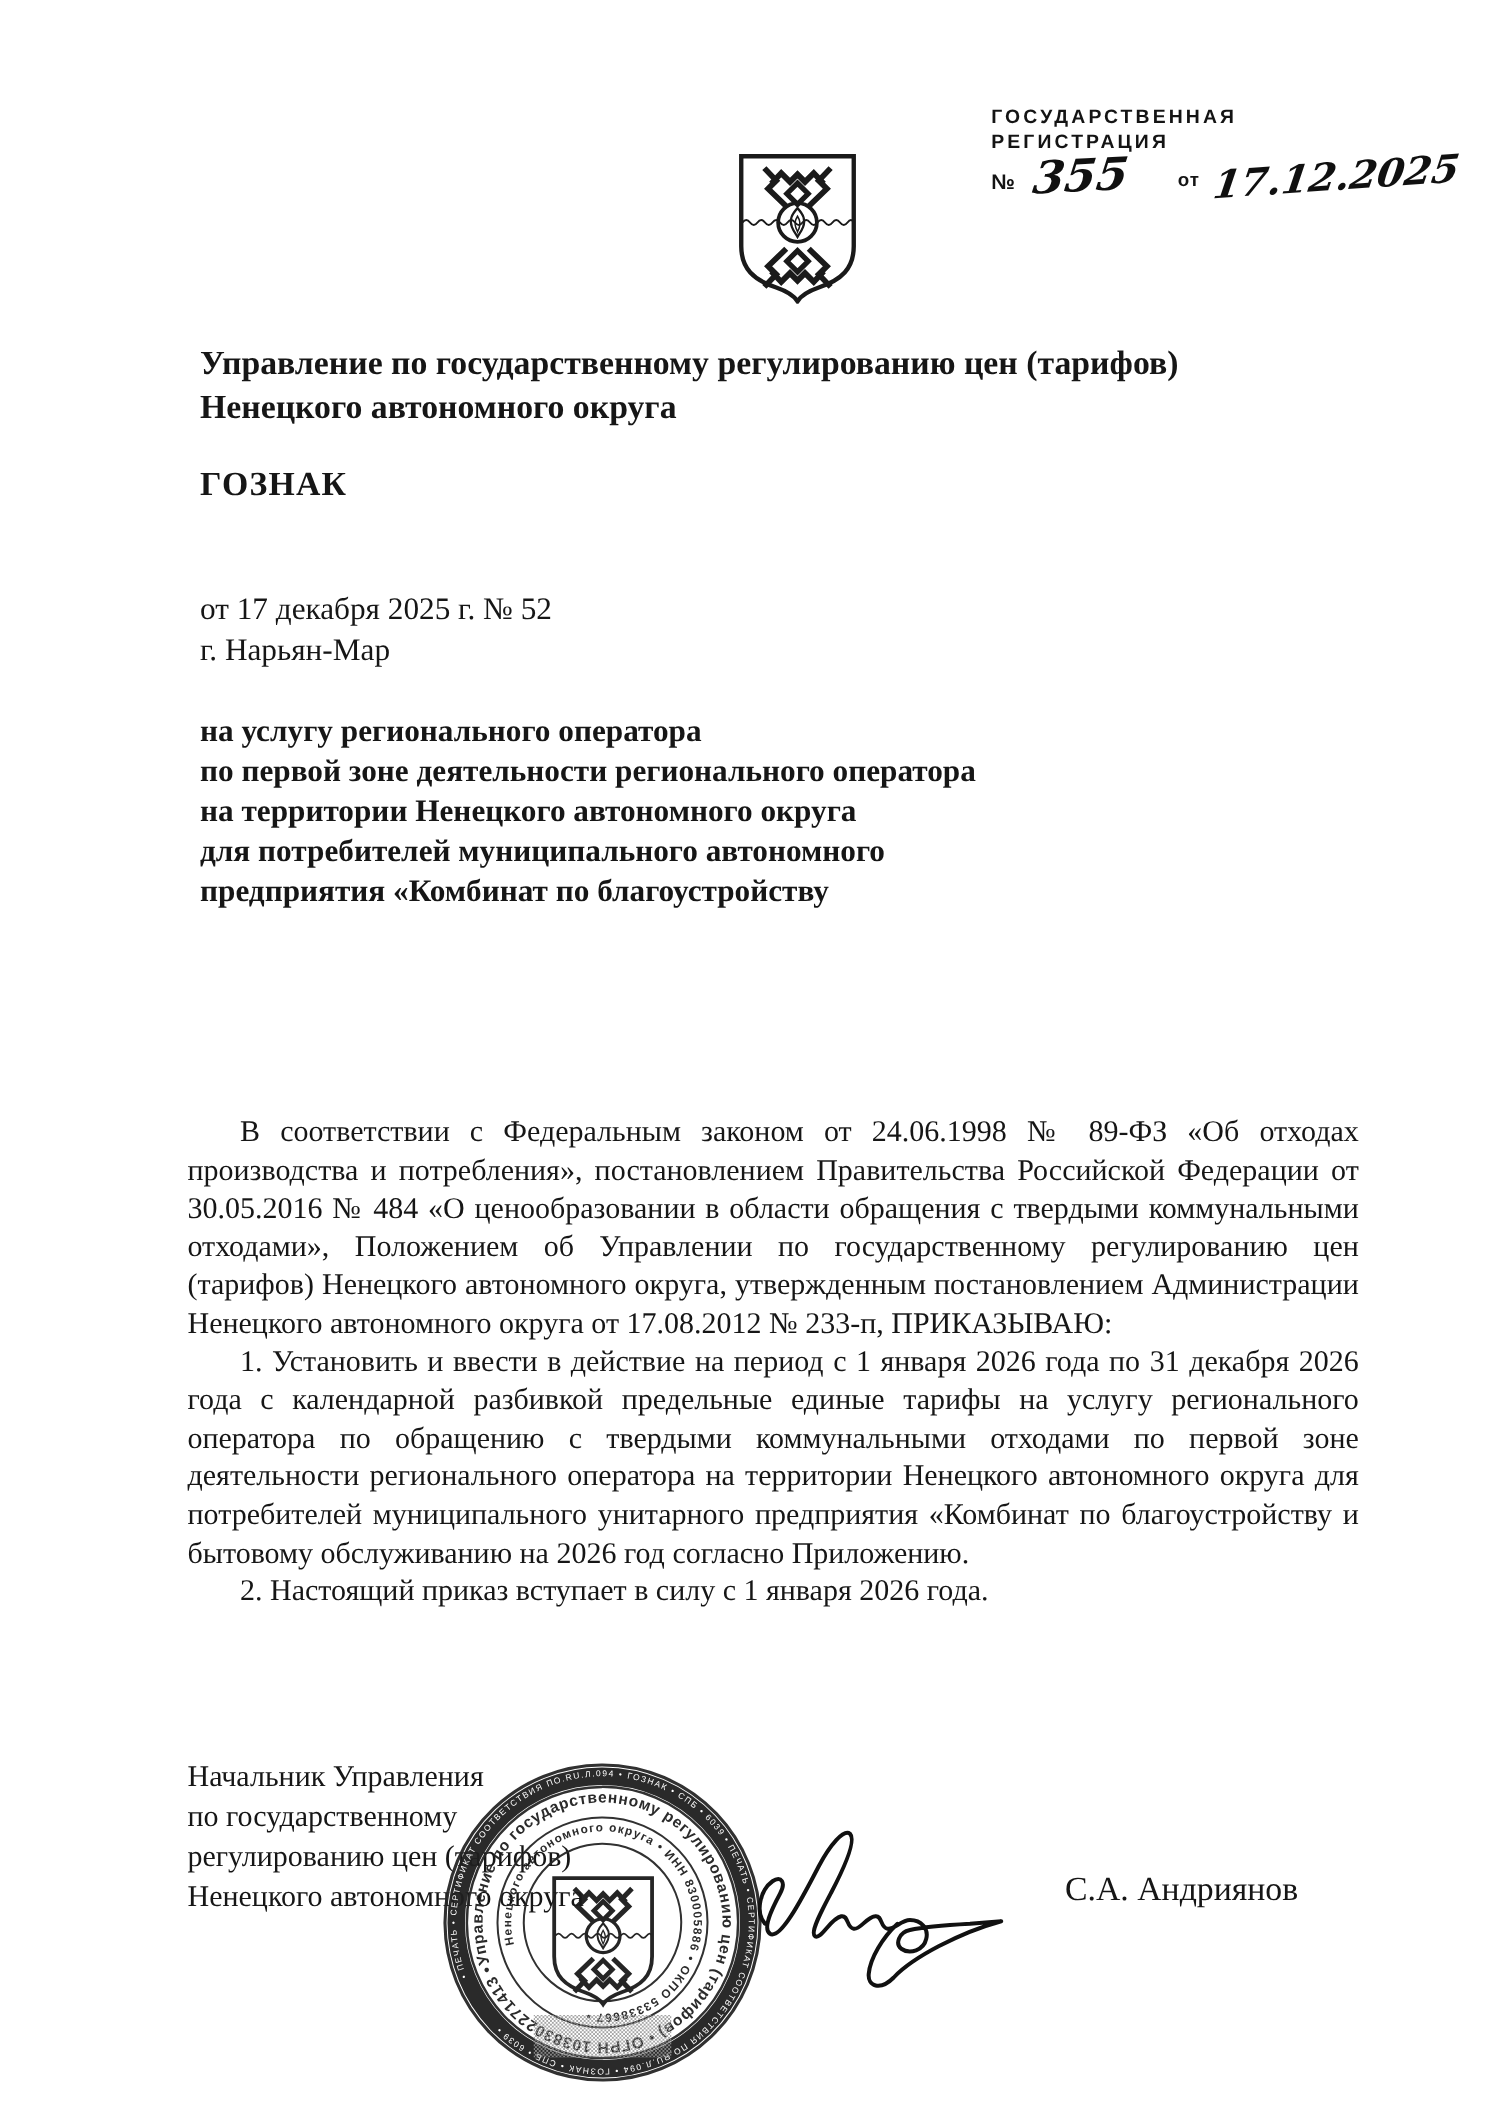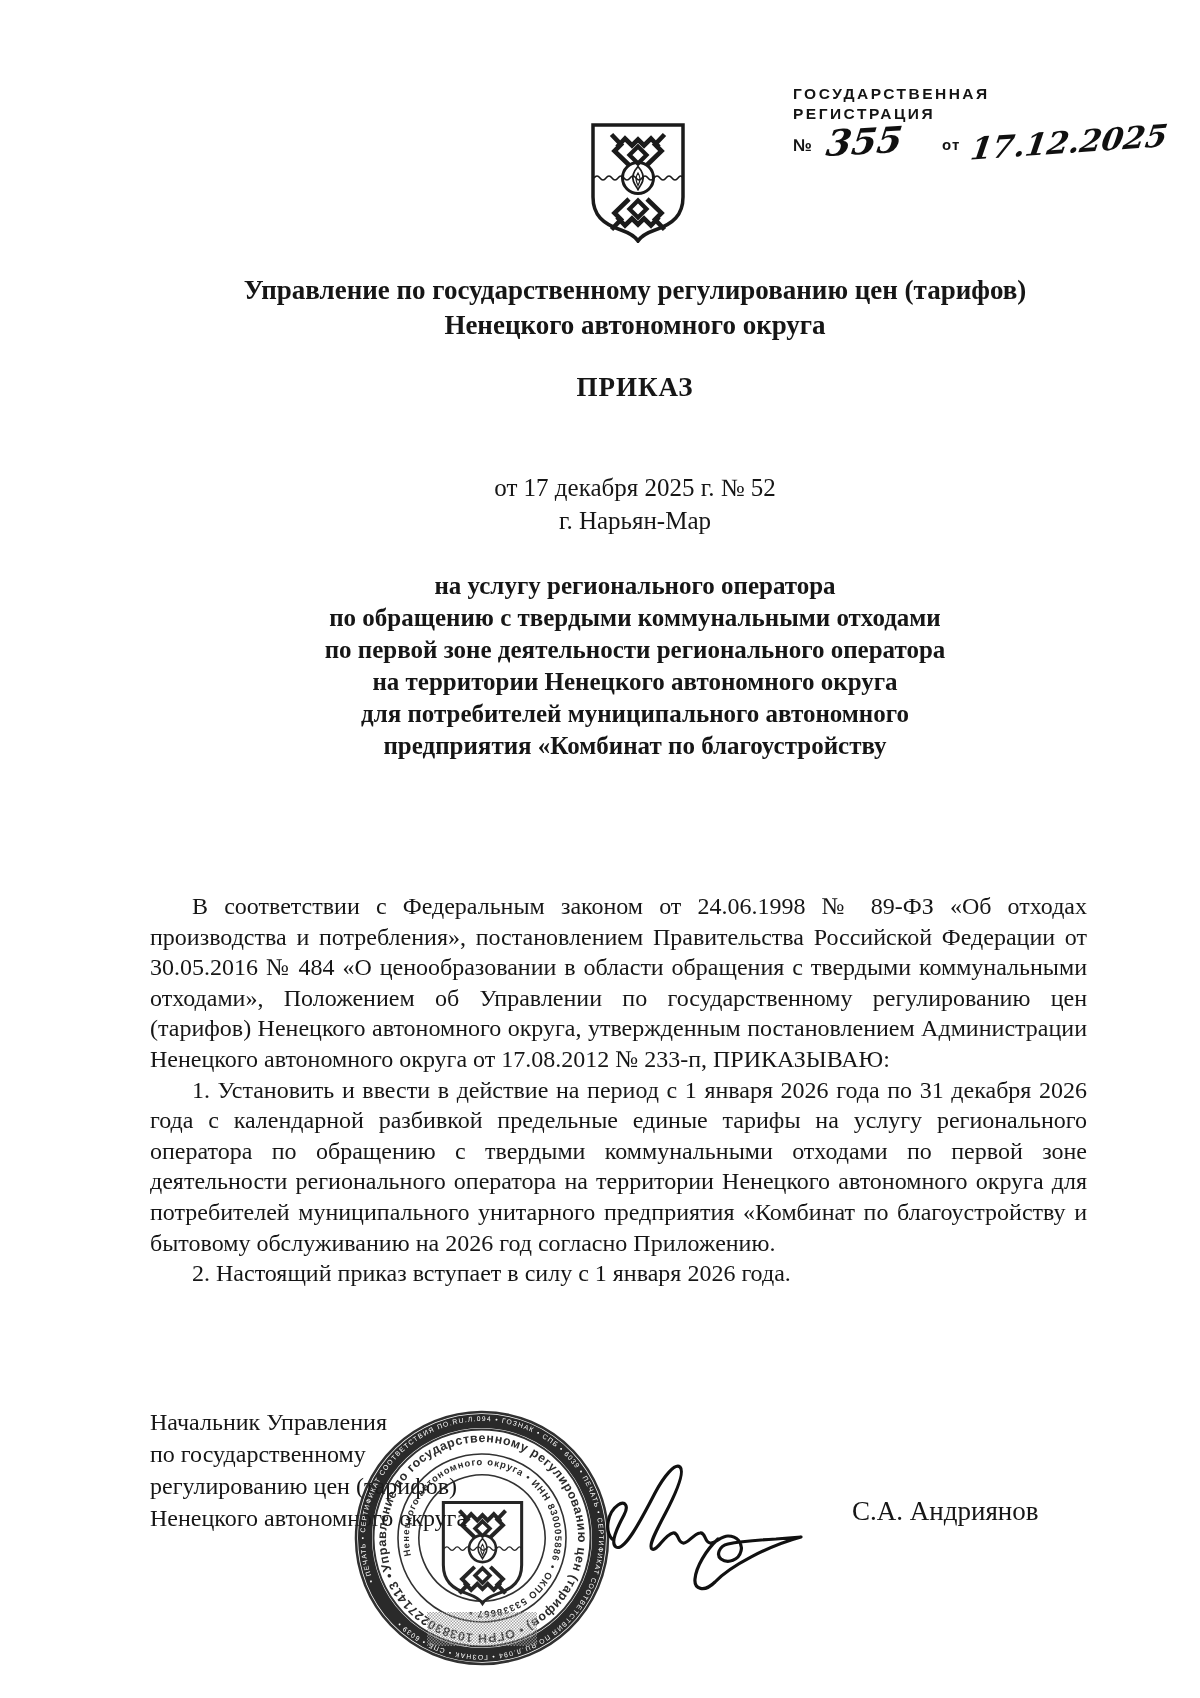--- a/index.html
+++ b/index.html
@@ -13,21 +13,21 @@
   .reg-line{font-size:15.5px;letter-spacing:2.5px;line-height:20px;}
   .reg-row{display:flex;align-items:flex-end;margin-top:2px;}
   .reg-num-label{font-size:17px;letter-spacing:1px;}
   .reg-from-label{font-size:15px;letter-spacing:1px;margin-left:40px;margin-bottom:3px;}
   .handwriting{font-family:"DejaVu Serif",serif;font-style:italic;font-weight:700;color:#101010;}
   .hw-number{font-size:36px;line-height:30px;margin-left:14px;transform:skewX(-10deg) rotate(-3deg);}
   .hw-date{font-size:31px;line-height:28px;margin-left:12px;transform:skewX(-12deg) rotate(-4deg);white-space:nowrap;}
   
   .emblem{position:absolute;left:588px;top:121px;}
   
-  .cblock{position:absolute;left:160px;width:950px;text-align:center;}
+  .cblock{position:absolute;left:160px;width:950px;text-align:left;}
   .org-name{top:273px;font-weight:700;font-size:27px;line-height:35px;}
   .doc-type{top:372px;font-weight:700;font-size:27px;letter-spacing:1px;}
   .date-block{top:471px;font-size:25px;line-height:33px;}
   .doc-title{top:570px;font-weight:700;font-size:25px;line-height:32px;}
   
   .body-text{position:absolute;left:150px;top:891px;width:937px;
     font-size:24px;line-height:30.6px;text-align:justify;text-align-last:left;}
   .body-text p{margin:0;text-indent:42px;}
   
   .sign-position{position:absolute;left:150px;top:1406px;width:430px;font-size:24px;line-height:32px;}
@@ -71,30 +71,29 @@
       </g>
     </defs>
     <use href="#coa"></use>
   </svg>
 
   <div class="cblock org-name">
     <div>Управление по государственному регулированию цен (тарифов)</div>
     <div>Ненецкого автономного округа</div>
   </div>
 
-  <div class="cblock doc-type">ПРИКАЗ</div>
+  <div class="cblock doc-type">ГОЗНАК</div>
 
   <div class="cblock date-block">
     <div>от 17 декабря 2025 г. № 52</div>
     <div>г. Нарьян-Мар</div>
   </div>
 
   <div class="cblock doc-title">
     <div>на услугу регионального оператора</div>
-    <div>по обращению с твердыми коммунальными отходами</div>
     <div>по первой зоне деятельности регионального оператора</div>
     <div>на территории Ненецкого автономного округа</div>
     <div>для потребителей муниципального автономного</div>
     <div>предприятия «Комбинат по благоустройству</div>
   </div>
 
   <div class="body-text">
     <p>В соответствии с Федеральным законом от 24.06.1998 № 89-ФЗ «Об отходах производства и потребления», постановлением Правительства Российской Федерации от 30.05.2016 № 484 «О ценообразовании в области обращения с твердыми коммунальными отходами», Положением об Управлении по государственному регулированию цен (тарифов) Ненецкого автономного округа, утвержденным постановлением Администрации Ненецкого автономного округа от 17.08.2012 № 233-п, ПРИКАЗЫВАЮ:</p>
     <p>1. Установить и ввести в действие на период с 1 января 2026 года по 31 декабря 2026 года с календарной разбивкой предельные единые тарифы на услугу регионального оператора по обращению с твердыми коммунальными отходами по первой зоне деятельности регионального оператора на территории Ненецкого автономного округа для потребителей муниципального унитарного предприятия «Комбинат по благоустройству и бытовому обслуживанию на 2026 год согласно Приложению.</p>
     <p>2. Настоящий приказ вступает в силу с 1 января 2026 года.</p>

